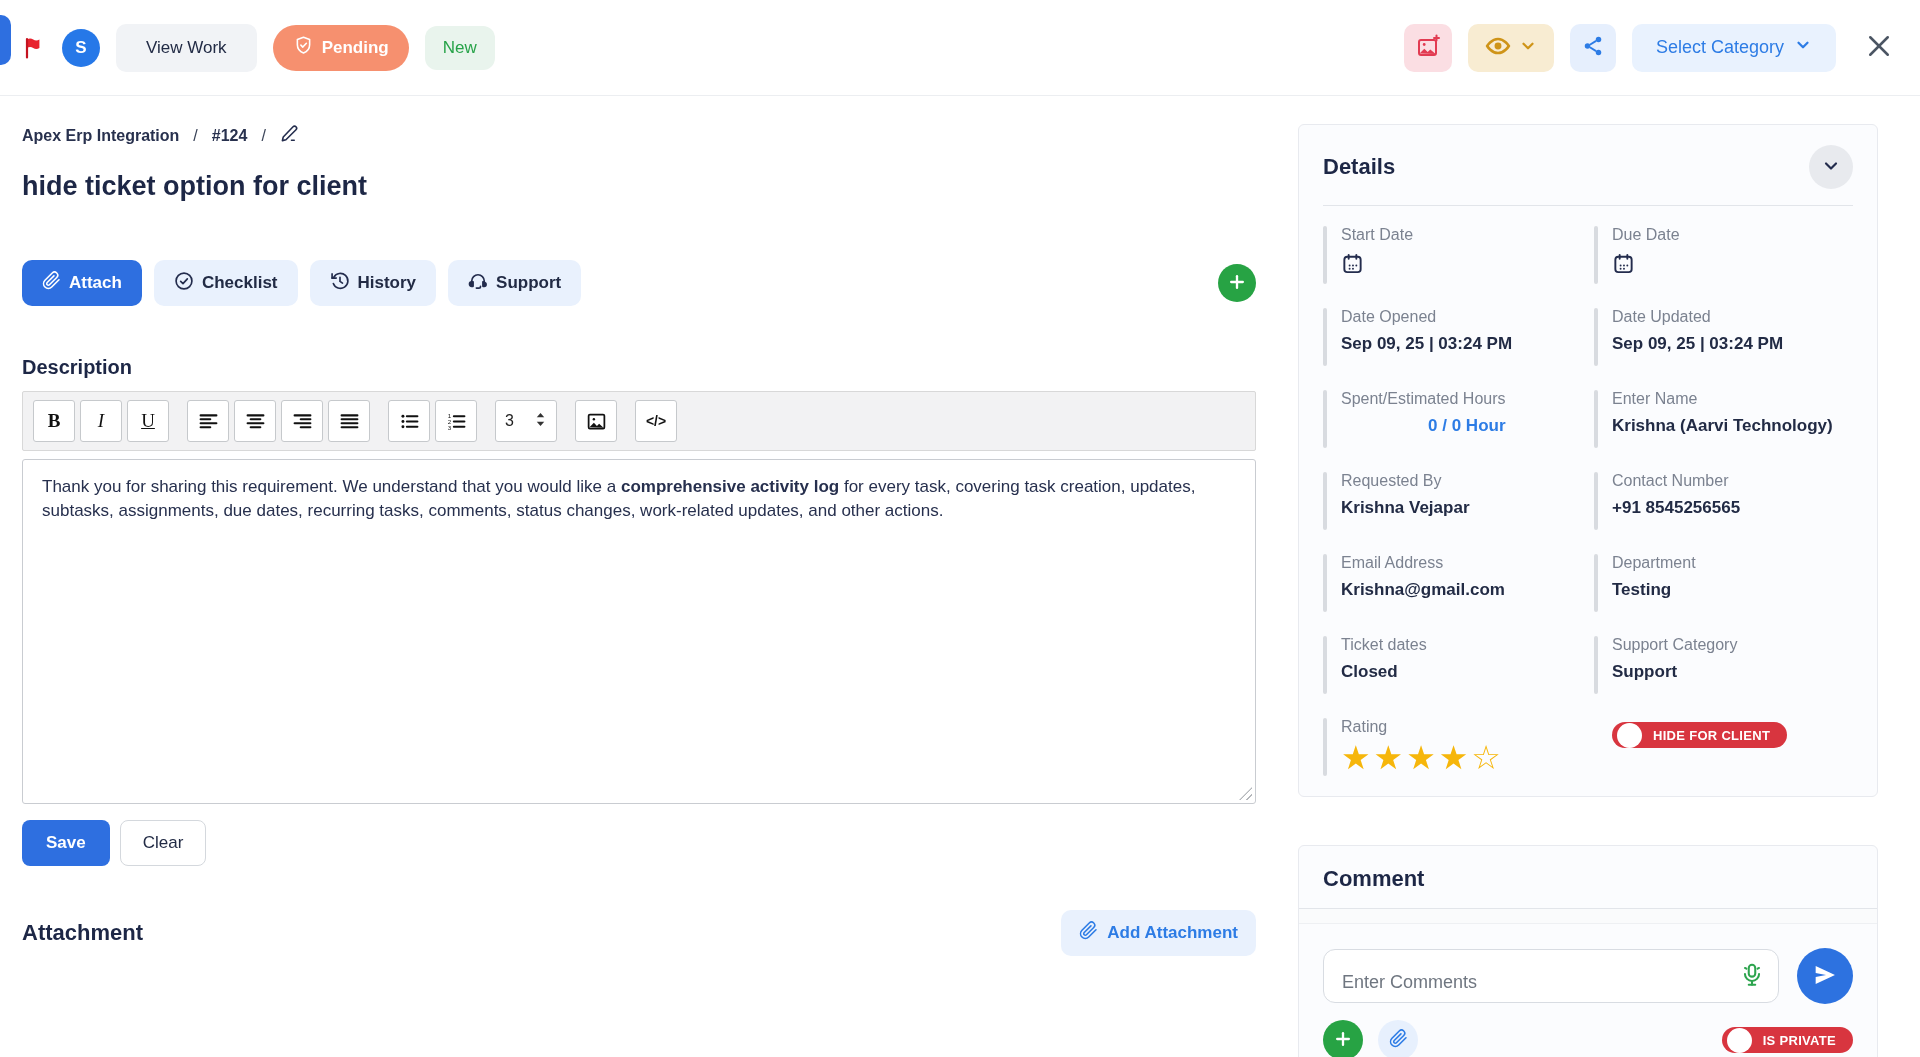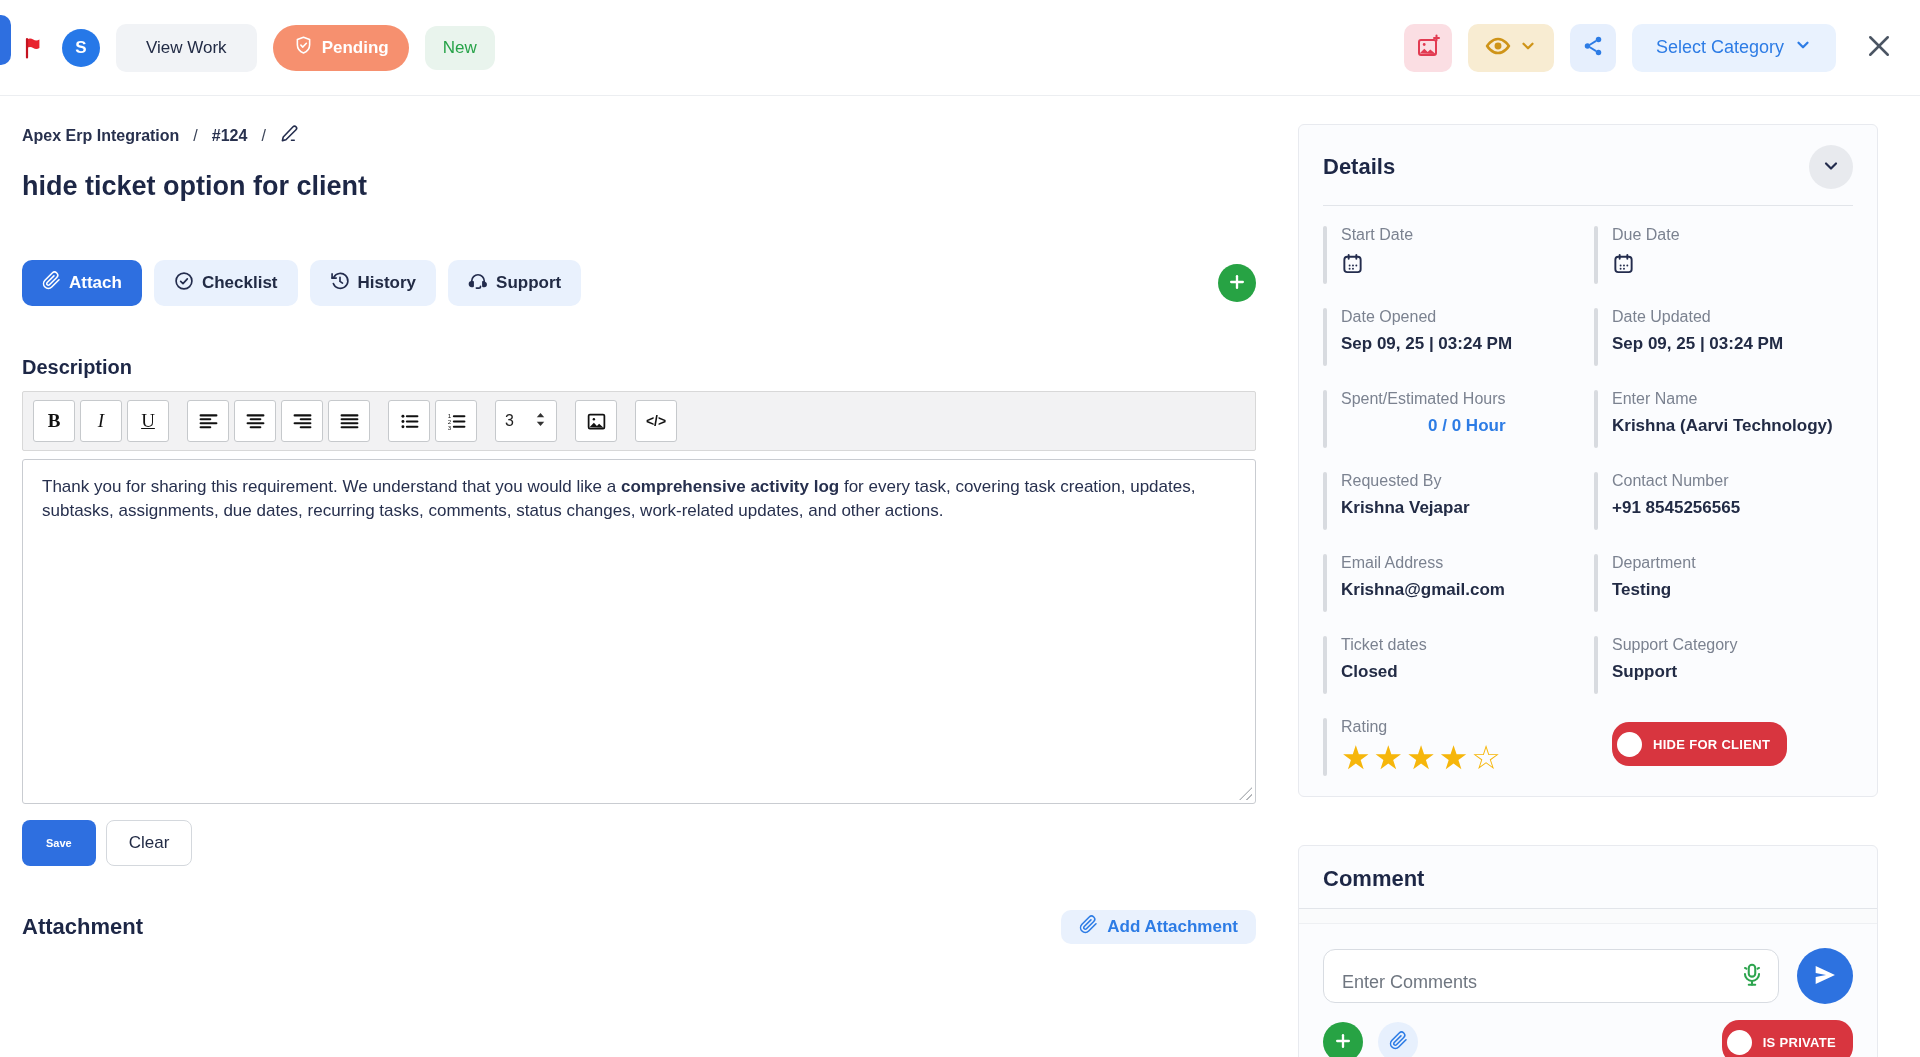--- a/index.html
+++ b/index.html
@@ -67,28 +67,28 @@
     font-family:"Liberation Sans", sans-serif; font-size:16px; color:#222; cursor:pointer; }
   .tb-code { font-family:"Liberation Sans", sans-serif; font-size:14px; font-weight:700; }
   .desc-box { margin-top:8px; height:345px; border:1px solid #c9ccd1; border-radius:3px;
     padding:15px 19px; font-size:17px; color:#27304e; line-height:1.42; position:relative;
     background:#fff; }
   .resize-handle { position:absolute; right:3px; bottom:3px; width:13px; height:13px;
     background:repeating-linear-gradient(135deg,#b4b7bb 0 1.5px,transparent 1.5px 4.5px);
     clip-path:polygon(100% 0,100% 100%,0 100%); }
   .save-row { margin-top:16px; display:flex; gap:10px; }
   .btn-save { background:#2e6fe0; color:#fff; border:none; border-radius:8px; height:46px;
-    padding:0 24px; font-size:11px; font-weight:600; font-family:inherit; cursor:pointer; }
+    padding:0 24px; font-size:17px; font-weight:600; font-family:inherit; cursor:pointer; }
   .btn-clear { background:#fff; color:#222b45; border:1px solid #d4d8dd; border-radius:8px;
     height:46px; padding:0 22px; font-size:17px; font-family:inherit; cursor:pointer; }
 
   
   .section-row { margin-top:44px; display:flex; justify-content:space-between; align-items:center; }
   .section-row h2 { font-size:22px; font-weight:700; color:#1d2746; }
-  .link-btn { background:#e9f1fd; border:none; border-radius:10px; height:34px; padding:0 18px;
+  .link-btn { background:#e9f1fd; border:none; border-radius:10px; height:46px; padding:0 18px;
     color:#2d7ce5; font-size:17px; font-weight:600; display:inline-flex; align-items:center;
     gap:9px; font-family:inherit; cursor:pointer;text-align:center; }
 
   
   .card { background:#fbfcfe; border:1px solid #e8eaef; border-radius:6px; padding:20px 24px; }
   .card-header { display:flex; justify-content:space-between; align-items:center; }
   .card-title { font-size:22px; font-weight:700; color:#1d2746; }
   .chev-circle { width:44px; height:44px; border-radius:50%; background:#e8eaee; border:none;
     display:flex; align-items:center; justify-content:center; cursor:pointer; }
   .card-divider { border:none; border-top:1px solid #e2e5ea; margin:16px 0 0; }
@@ -97,21 +97,21 @@
     margin-top:20px; }
   .field { display:flex; gap:14px; min-height:58px; }
   .vbar { width:4px; border-radius:2px; background:#d8dbe0; align-self:stretch; }
   .field-label { font-size:16px; color:#7b8290; }
   .field-value { font-size:17px; color:#222b45; font-weight:600; margin-top:8px; }
   .field-value.link { color:#2d7ce5; cursor:pointer;text-align:right; }
   .cal-icon { margin-top:8px; display:inline-flex; cursor:pointer; }
   .stars { font-family:"DejaVu Sans", sans-serif; font-size:33px; color:#f6b60b;
     letter-spacing:3px; line-height:1; margin-top:5px; cursor:pointer; }
   .toggle-pill { display:inline-flex; align-items:center; gap:11px; background:#d8353f; border:none;
-    border-radius:17px; height:44px; padding:0 17px 0 5px; color:#fff; font-size:13px;
+    border-radius:17px; height:26px; padding:0 17px 0 5px; color:#fff; font-size:13px;
     font-weight:700; letter-spacing:.3px; font-family:inherit; cursor:pointer; margin-top:4px; }
   .knob { width:25px; height:25px; background:#fff; border-radius:50%; }
 
   .comment-card { margin-top:48px; }
   .comment-band { margin:16px -24px 0; height:16px; border-top:1px solid #e2e5ea;
     border-bottom:1px solid #eef0f3; background:#fafbfc; }
   .comment-row { margin-top:24px; display:flex; gap:18px; align-items:center; }
   .comment-input-wrap { flex:1; position:relative; }
   .comment-input { width:100%; height:54px; border:1px solid #d8dce2; border-radius:12px;
     padding:12px 50px 0 18px; font-size:18px; color:#222; font-family:inherit; background:#fff; }

